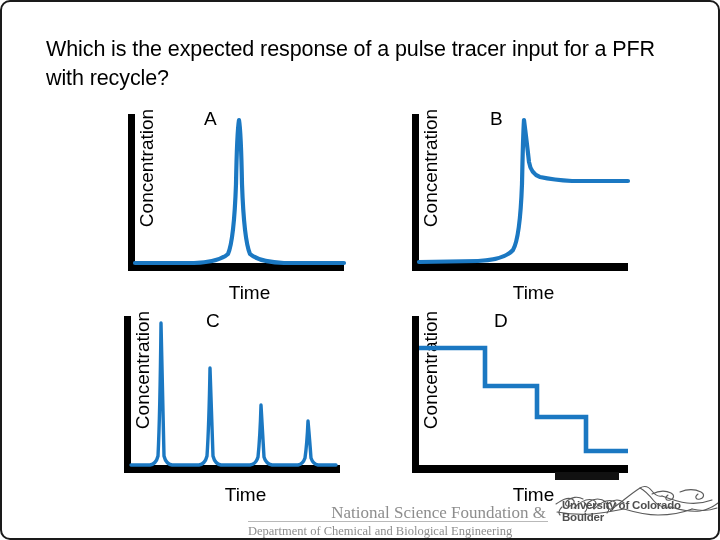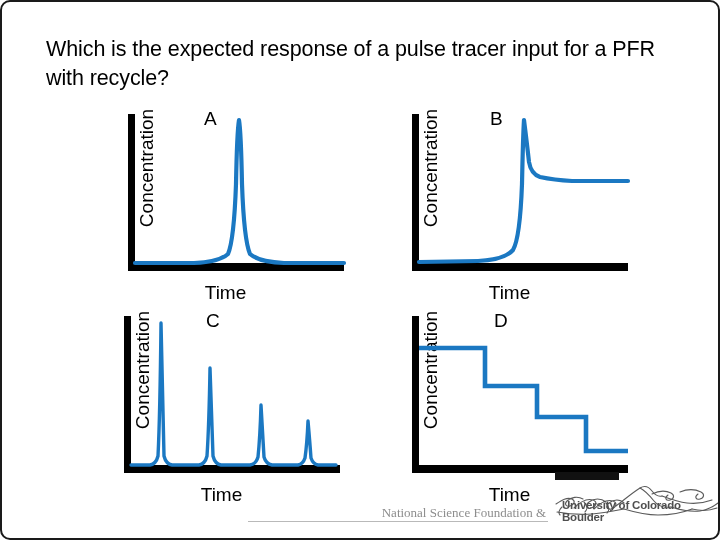--- a/index.html
+++ b/index.html
@@ -73,21 +73,21 @@
   }
   #plot-a .plot-letter { left: 98px; }
   #plot-b .plot-letter { left: 100px; }
   #plot-c .plot-letter { left: 104px; }
   #plot-d .plot-letter { left: 104px; }
 
   .xlabel {
     position: absolute;
     top: 172px;
     width: 215px;
-    left: 12px;
+    left: 36px;
     text-align: center;
     font-size: 19px;
     color: #000000;
     font-family: "Liberation Sans", sans-serif;
   }
 
   .plot-svg {
     position: absolute;
     left: 18px;
     top: 4px;
@@ -98,21 +98,21 @@
   
   #footer {
     position: absolute;
     left: 246px;
     top: 503px;
     width: 300px;
     text-align: right;
     color: #8d8d8d;
   }
   #footer-line1 {
-    font-size: 13px;
+    font-size: 17px;
     line-height: 15px;
     font-family: "Liberation Serif", serif;
     border-bottom: 1px solid #b9b9b9;
     padding-bottom: 1px;
     padding-right: 2px;
   }
   #footer-line2 {
     font-size: 12.5px;
     line-height: 16px;
     font-family: "Liberation Serif", serif;
@@ -202,20 +202,21 @@
       <rect x="4" y="0" width="7" height="156" fill="#000000"></rect>
       <rect x="4" y="149" width="216" height="8" fill="#000000"></rect>
 
       <path d="M11,32 L77,32 L77,70 L129,70 L129,101 L178,101 L178,135 L220,135" fill="none" stroke="#1B78C2" stroke-width="4.6" stroke-linejoin="miter" stroke-linecap="butt"></path>
     </svg>
     <div class="xlabel">Time</div>
   </div>
 
   <div id="footer">
     <div id="footer-line1">National Science Foundation &amp;</div>
+    <div id="footer-line2">Department of Chemical and Biological Engineering</div>
   </div>
 
   <div id="cu-blackbar"></div>
 
   <svg id="cu-logo" viewBox="0 0 166 58">
     <g fill="none" stroke="#5a5a5a" stroke-width="1.1" stroke-linejoin="round" stroke-linecap="round">
       <path d="M2,26 C8,22 13,19 18,21 C22,23 20,27 16,28 C12,29 10,26 13,23 C17,19 24,18 29,21"></path>
       <path d="M20,30 C26,24 33,20 39,22 C44,24 42,29 37,30 C33,31 31,27 35,24 C40,20 47,20 52,24"></path>
       <path d="M40,31 C46,25 53,21 59,23 C64,25 62,30 57,31 C53,32 51,28 55,25 C60,21 66,21 70,25"></path>
       <path d="M62,28 C70,22 78,15 86,10 C91,7 95,9 98,13 C101,17 104,19 108,18"></path>

